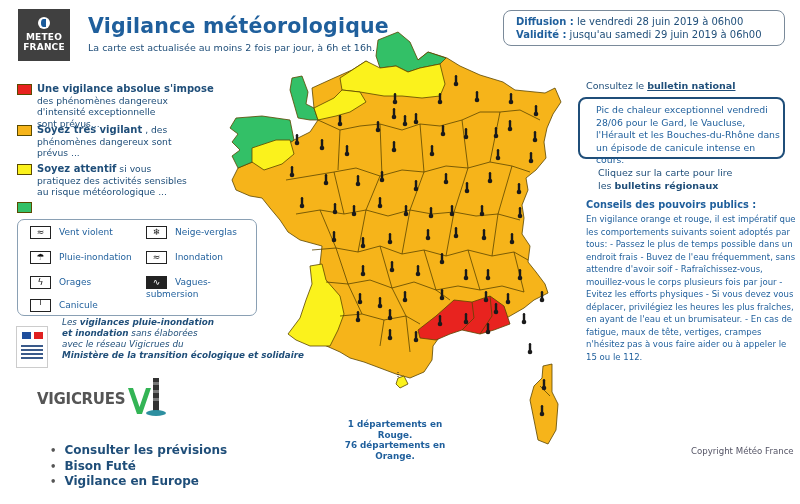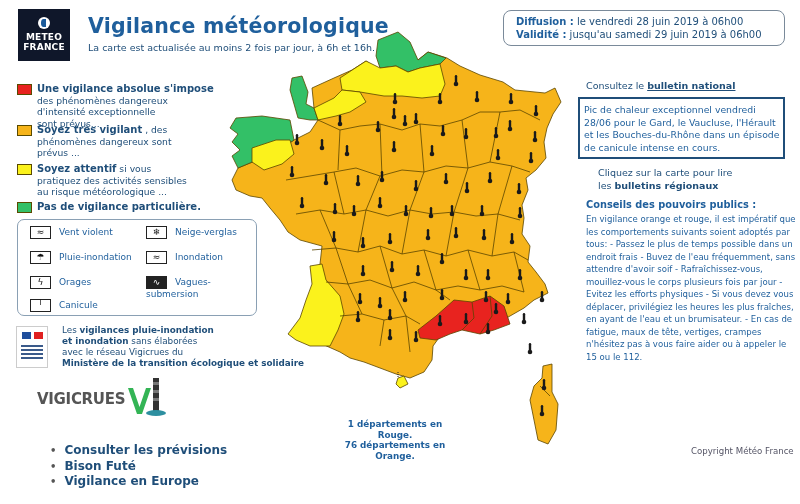--- a/index.html
+++ b/index.html
@@ -1,21 +1,21 @@
 <!DOCTYPE html>
 <html><head>
 <meta charset="utf-8">
 <style>
   * { box-sizing: border-box; margin: 0; padding: 0; }
   html, body { width: 800px; height: 504px; background: #ffffff; overflow: hidden; }
   body { font-family: "DejaVu Sans", sans-serif; color: #1f4e79; position: relative; }
   .abs { position: absolute; }
 
   
-  .logo { left: 18px; top: 9px; width: 52px; width: 52px; height: 52px; background: #0f172a; color: #fff; text-align: center; }
+  .logo { left: 18px; top: 9px; width: 52px; width: 52px; height: 52px; background: #404040; color: #fff; text-align: center; }
   .logo .circ { display: block; width: 12px; height: 12px; margin: 8px auto 3px; border-radius: 50%; background: #fff; position: relative; }
   .logo .circ::after { content: ""; position: absolute; left: 3px; top: 2px; width: 5px; height: 8px; border-radius: 50% 0 0 50%; background: #1a5a9a; }
   .logo .l1, .logo .l2 { display: block; font-size: 9px; font-weight: bold; line-height: 10px; letter-spacing: 0.2px; }
   .title { left: 88px; top: 14px; font-size: 20.5px; font-weight: bold; color: #1f5f9c; letter-spacing: 0.2px; }
   .subtitle { left: 88px; top: 42px; font-size: 9.5px; color: #1f4e79; }
 
   .diffusion { left: 503px; top: 10px; width: 282px; height: 36px; border: 1px solid #7a8a9a; border-radius: 8px; padding: 4px 0 0 12px; font-size: 10px; line-height: 13px; color: #1f4e79; }
   .diffusion b { color: #1f5f9c; }
 
   
@@ -25,34 +25,34 @@
   .leg b { color: #1f4e79; font-size: 10px; }
 
   .icons-box { left: 17px; top: 219px; width: 240px; height: 97px; border: 1px solid #8aa0b4; border-radius: 7px; }
   .ic { position: absolute; font-size: 9px; color: #1f5f9c; }
   .ic .glyph { display: inline-block; width: 21px; height: 13px; border: 1px solid #222; vertical-align: middle; margin-right: 8px; font-size: 9px; line-height: 11px; text-align: center; color: #111; background: #fff; }
 
   .ministry { left: 16px; top: 326px; width: 32px; height: 42px; border: 1px solid #ccc; background: #fff; }
   .ministry .fl1 { position: absolute; left: 5px; top: 5px; width: 9px; height: 7px; background: #1f4e9c; }
   .ministry .fl2 { position: absolute; left: 17px; top: 5px; width: 9px; height: 7px; background: #e02020; }
   .ministry .tx { position: absolute; left: 4px; top: 18px; width: 22px; height: 16px; background: repeating-linear-gradient(#3a5a8a 0 2px, #fff 2px 4px); }
-  .vig-text { left: 62px; top: 325px; font-size: 8.8px; line-height: 11px; color: #1f4e79; }
+  .vig-text { left: 62px; top: 317px; font-size: 8.8px; line-height: 11px; color: #1f4e79; font-style: italic; }
   .vig-text b { font-weight: bold; }
 
   .vigicrues { left: 37px; top: 390px; font-size: 15px; font-weight: bold; color: #555; letter-spacing: -0.3px; }
   .vi { left: 126px; top: 376px; width: 42px; height: 42px; }
 
   .links { left: 50px; top: 443px; font-size: 12px; font-weight: bold; line-height: 14.5px; color: #1f4e79; list-style: none; }
   .links li::before { content: "•"; color: #555; margin-right: 8px; font-size: 10px; }
   .links li { cursor: pointer; }
 
   
   .consult { left: 586px; top: 80px; font-size: 9.5px; color: #1f4e79; }
   .consult a { color: #1f4e79; font-weight: bold; text-decoration: underline; }
-  .alert-box { left: 578px; top: 97px; width: 207px; height: 62px; border: 2px solid #1f4e79; border-radius: 0; padding: 5px 0 0 4px; font-size: 9.3px; line-height: 12.5px; color: #1f5f9c; }
+  .alert-box { left: 578px; top: 97px; width: 207px; height: 62px; border: 2px solid #1f4e79; border-radius: 8px; padding: 5px 0 0 16px; font-size: 9.3px; line-height: 12.5px; color: #1f5f9c; }
   .cliquez { left: 586px; top: 167px; font-size: 9.5px; line-height: 12.5px; color: #1f4e79; margin-left: 12px; }
   .cliquez b { font-weight: bold; }
   .conseils-title { left: 586px; top: 199px; font-size: 9.8px; font-weight: bold; color: #1f5f9c; }
   .conseils { left: 586px; top: 213px; width: 212px; font-size: 8.55px; line-height: 12.5px; color: #1f5f9c; }
 
   .counts { left: 330px; top: 419px; font-size: 8.8px; font-weight: bold; line-height: 10.5px; color: #1f5f9c; text-align: center; width: 130px; }
   .copyright { left: 691px; top: 446px; font-size: 8.6px; color: #556; }
 
   .map { left: 214px; top: 10px; width: 360px; height: 440px; }
 </style>
@@ -80,21 +80,20 @@
 <div class="abs leg" style="top:124px; width:170px;">
   <span class="sw" style="background:#f6b41a;"></span>
   <span class="txt"><b>Soyez très vigilant</b><span> , des phénomènes dangereux sont prévus ...</span></span>
 </div>
 <div class="abs leg" style="top:163px; width:180px;">
   <span class="sw" style="background:#fbf21c;"></span>
   <span class="txt"><b>Soyez attentif</b><span> si vous pratiquez des activités sensibles au risque météorologique ...</span></span>
 </div>
 <div class="abs leg" style="top:201px;">
   <span class="sw" style="background:#33c067;"></span>
-  <span class="txt"><b>Pas de vigilance particulière.</b></span>
 </div>
 
 <div class="abs icons-box">
   <div class="ic" style="left:12px; top:6px;"><span class="glyph">≈</span><span>Vent violent</span></div>
   <div class="ic" style="left:128px; top:6px;"><span class="glyph">❄</span><span>Neige-verglas</span></div>
   <div class="ic" style="left:12px; top:31px;"><span class="glyph">☂</span><span>Pluie-inondation</span></div>
   <div class="ic" style="left:128px; top:31px;"><span class="glyph">≈</span><span>Inondation</span></div>
   <div class="ic" style="left:12px; top:56px;"><span class="glyph">ϟ</span><span>Orages</span></div>
   <div class="ic" style="left:128px; top:56px;"><span class="glyph" style="background:#222;color:#fff;">∿</span><span>Vagues-submersion</span></div>
   <div class="ic" style="left:12px; top:79px;"><span class="glyph" style="font-weight:bold;">╵</span><span>Canicule</span></div>

